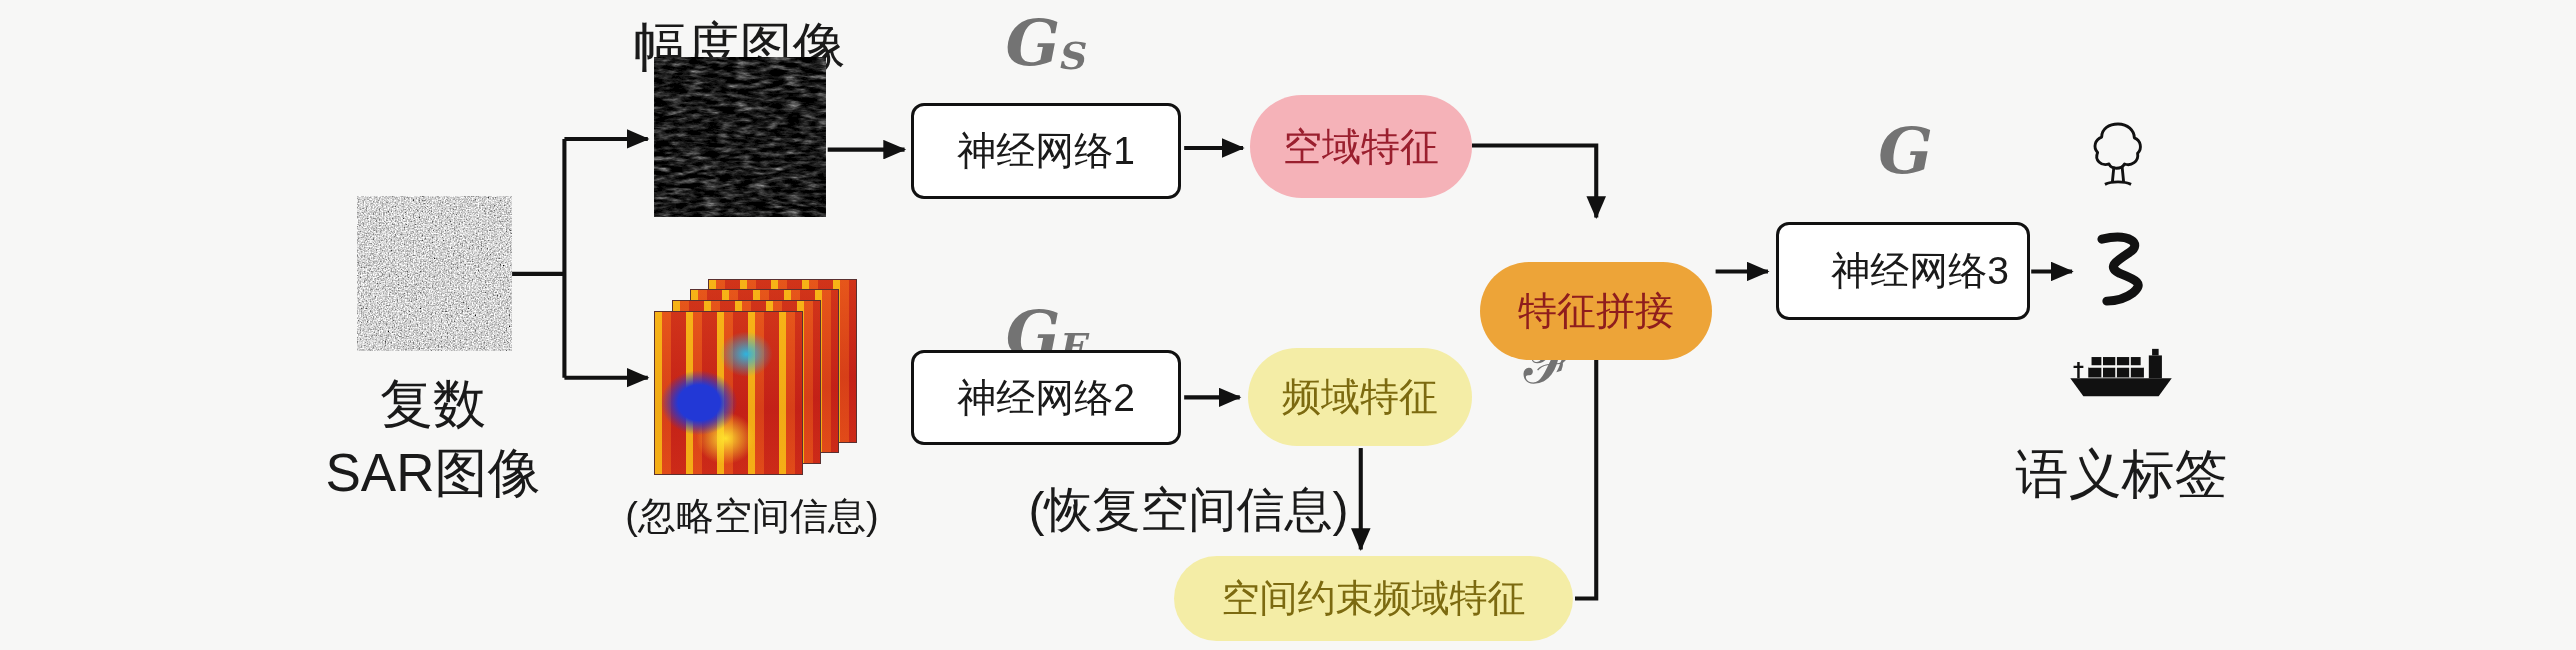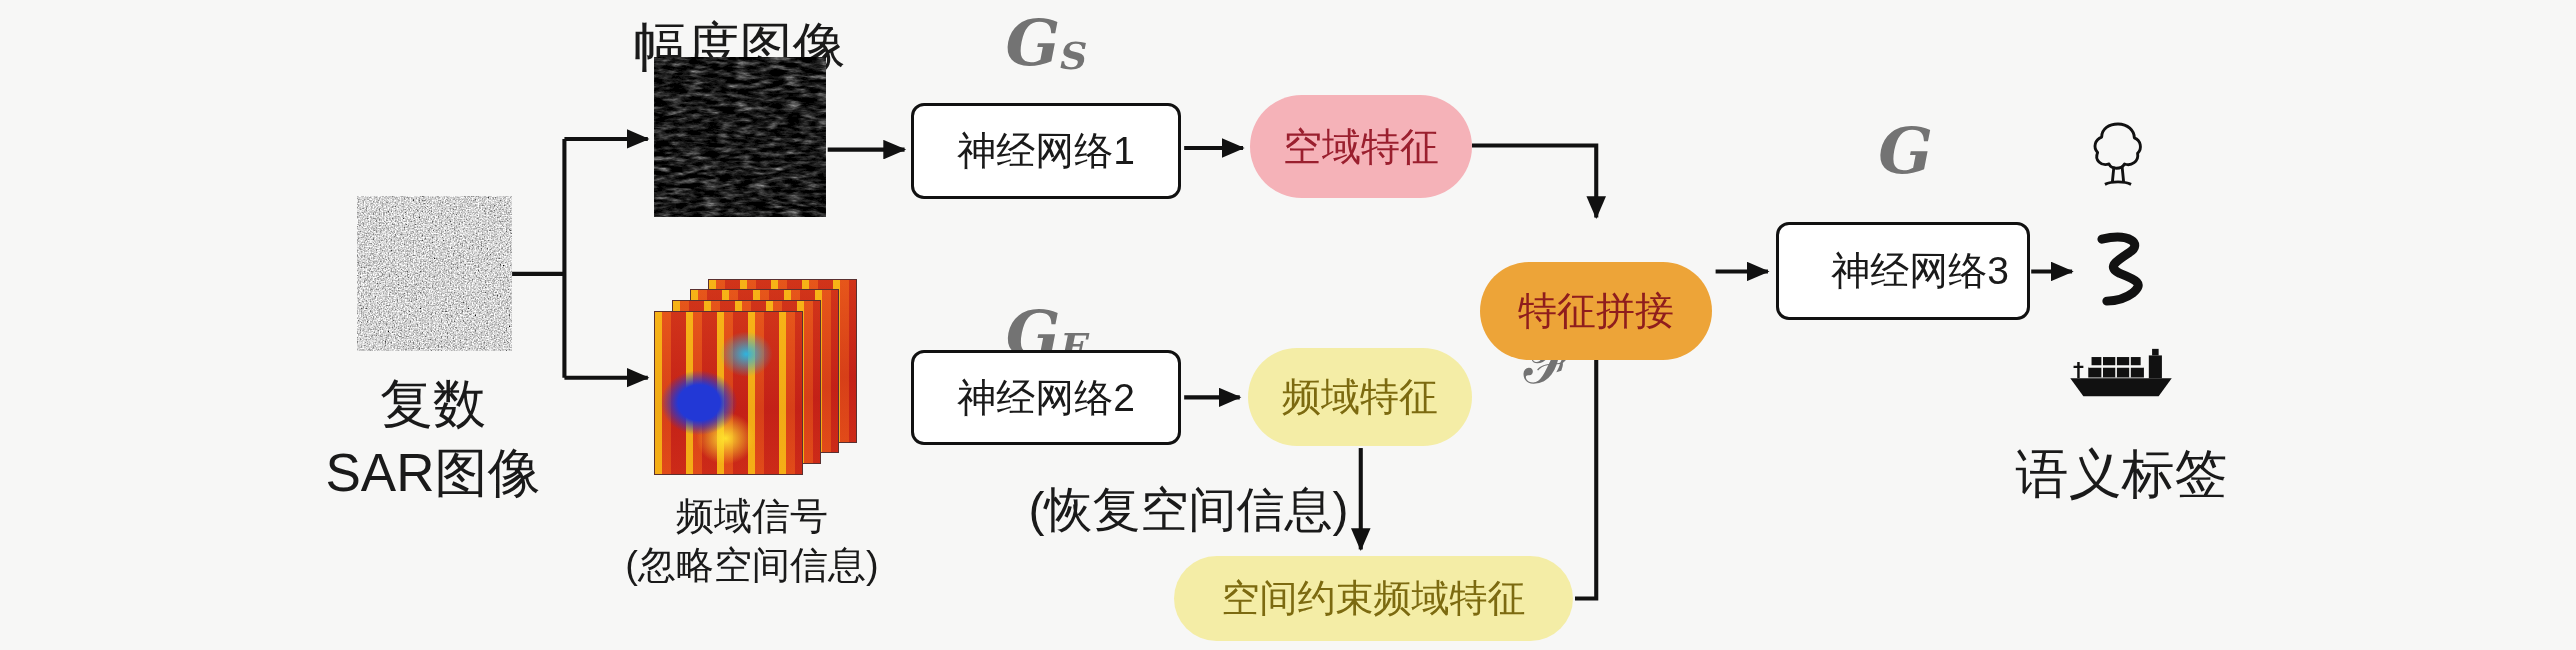--- a/index.html
+++ b/index.html
@@ -114,21 +114,20 @@
     </svg>
   </div>
 
   <div class="spec-wrap" style="left:654px; top:278px;">
     <div class="spec" style="left:54px; top:0.8px;  z-index:1;"></div>
     <div class="spec" style="left:36px; top:11.4px; z-index:2;"></div>
     <div class="spec" style="left:18px; top:22px; z-index:3;"></div>
     <div class="spec" style="left:0px;  top:33px; z-index:4;"></div>
   </div>
   <div class="lbl" style="left:572px; top:492px; width:360px; font-size:38px;">
-    <div>频域信号</div>
     <div>(忽略空间信息)</div>
   </div>
 
   <div class="sym" style="left:940px; top:11.4px; width:213px;">
     <span class="main">G</span><sub>S</sub>
   </div>
   <div class="nn-box" style="left:911px; top:103px; width:270px; height:96px;">神经网络1</div>
 
   <div class="sym" style="left:940px; top:272px; width:213px;margin-top:30px;">
     <span class="main">G</span><sub>F</sub>

